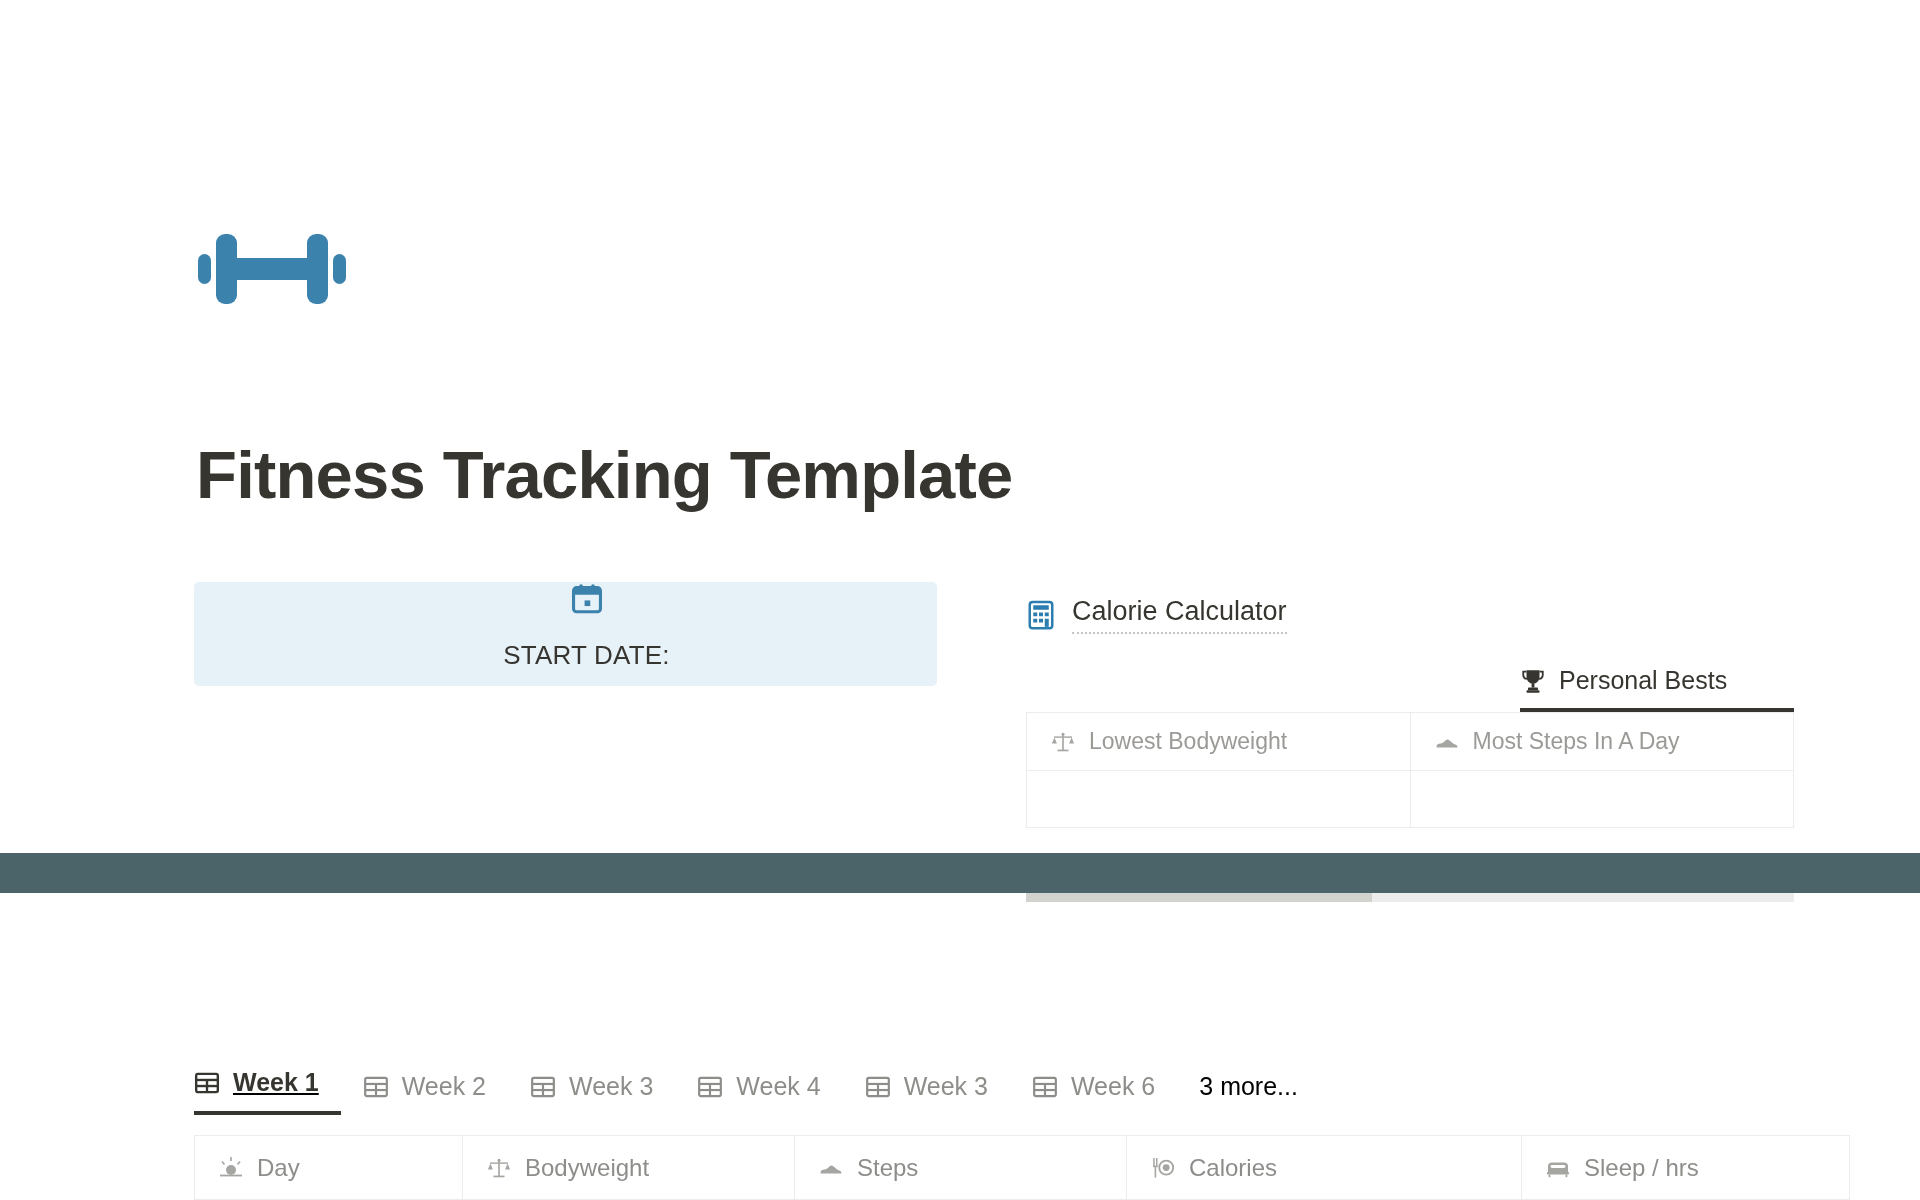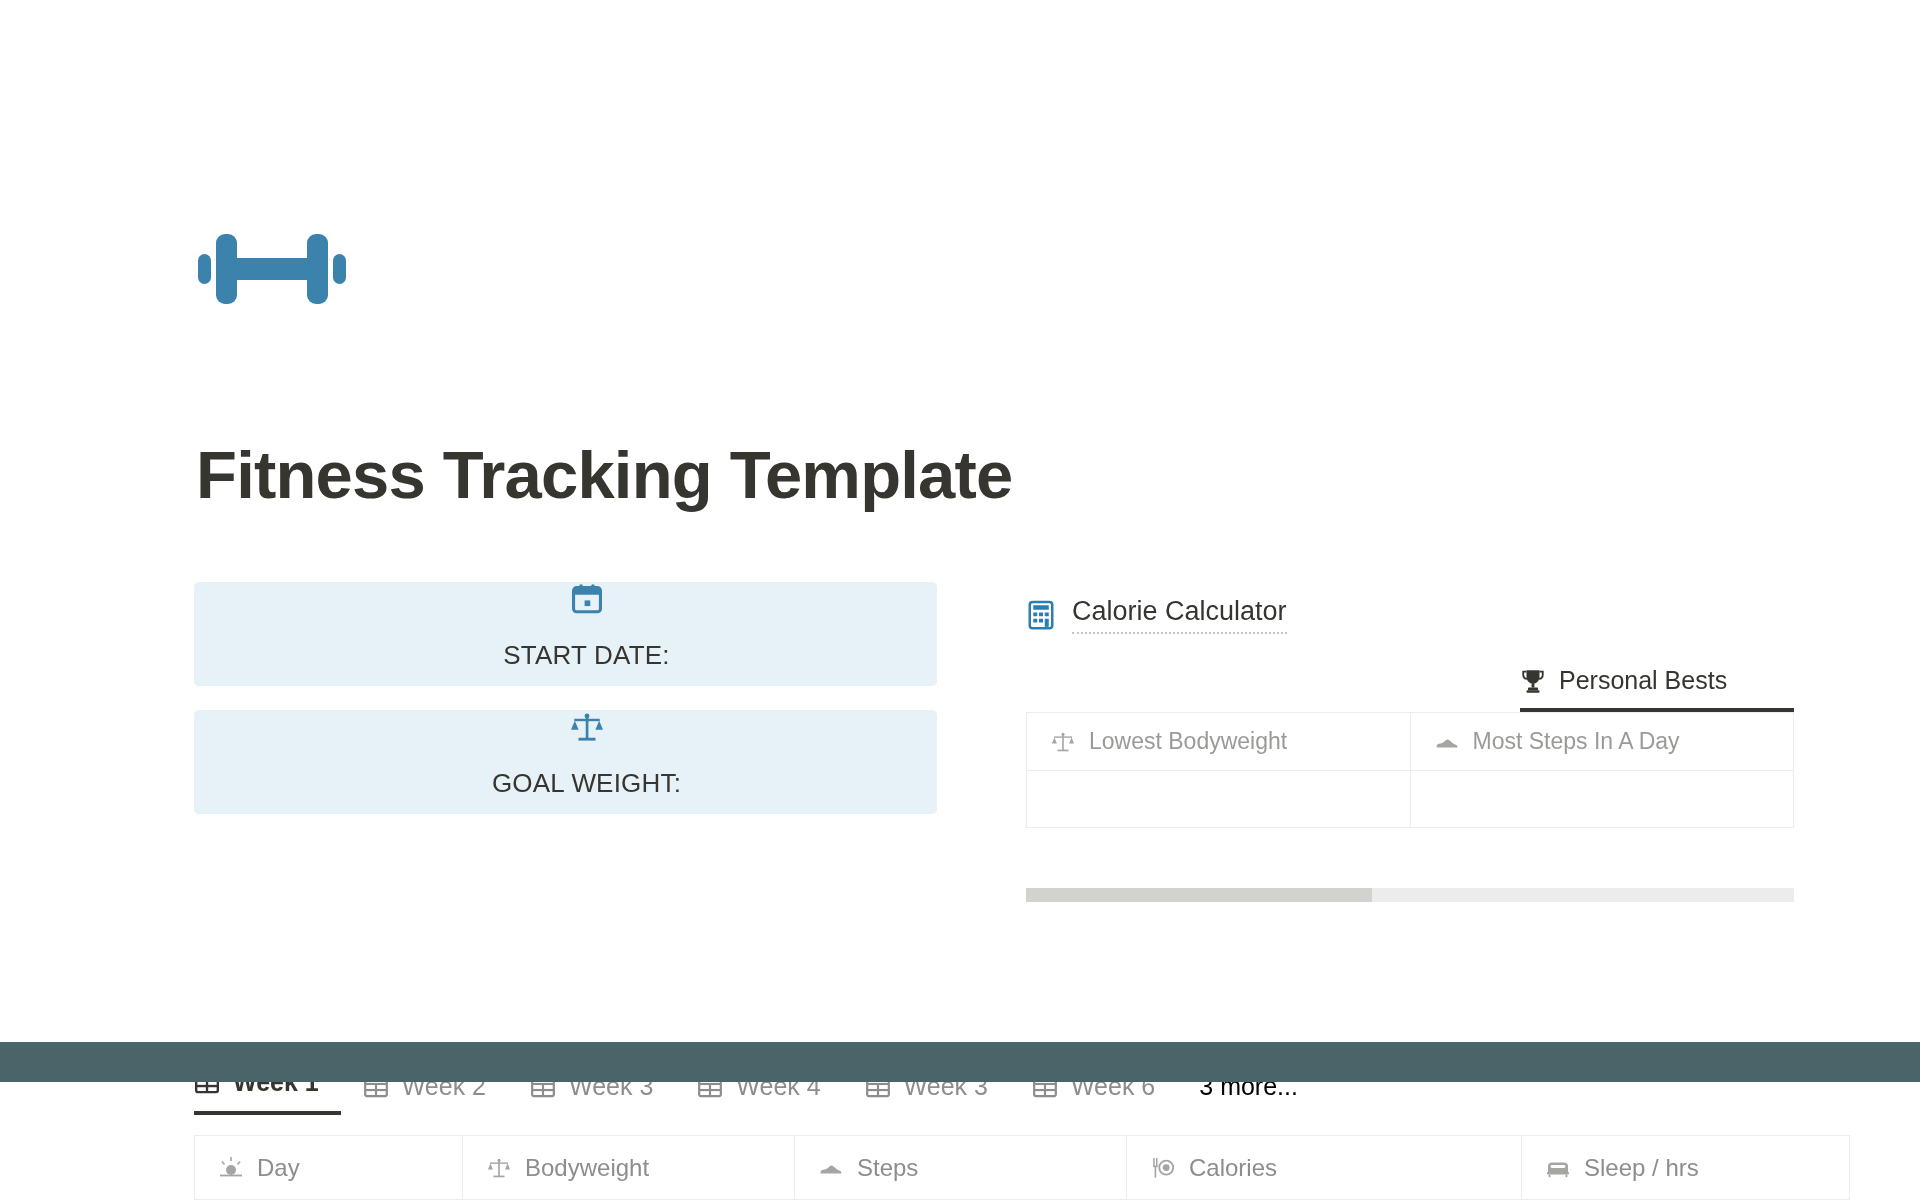--- a/index.html
+++ b/index.html
@@ -2,21 +2,21 @@
 <html><head>
 <meta charset="utf-8">
 <style>
   * { box-sizing: border-box; margin: 0; padding: 0; }
   html, body {
     width: 1920px; height: 1200px;
     background: #ffffff;
     font-family: "Liberation Sans", sans-serif;
     overflow: hidden;
   }
-  .page { position: relative; width: 1920px; height: 1082px; background: #fff; }
+  .page { position: relative; width: 1920px; height: 893px; background: #fff; }
 
   
   .hero-icon { position: absolute; left: 198px; top: 224px; width: 148px; height: 90px; }
 
   
   .page-title {
     position: absolute; left: 196px; top: 438px;
     font-size: 67px; font-weight: 700; color: #37352f;
     letter-spacing: -0.8px; line-height: 1.1; white-space: nowrap;
   }
@@ -81,21 +81,21 @@
     display: flex; align-items: flex-end; gap: 0;
   }
   .week-tab {
     display: flex; align-items: center; gap: 13px;
     padding: 0 22px 14px 22px; white-space: nowrap;
   }
   .week-tab:first-child { padding-left: 0; padding-right: 22px; }
   .week-tab .ico { width: 26px; height: 26px; flex: 0 0 26px; }
   .week-tab .lbl { font-size: 25px; color: #8d8d8a; }
   .week-tab.active .lbl { color: #37352f; font-weight: 700; }
-  .week-tab.active { border-bottom: 4px solid #37352f; }
+  .week-tab.active { border-bottom: 4px solid #37352f; text-decoration: underline; }
   .week-more { padding: 0 22px 14px 22px; font-size: 25px; color: #000000; white-space: nowrap; }
 
   
   .week-table {
     position: absolute; left: 194px; top: 1135px; width: 1655px;
     border-collapse: collapse; table-layout: fixed;
   }
   .week-table th {
     border: 1px solid #ececeb; height: 64px; font-weight: 400;
     text-align: left; padding-left: 24px; vertical-align: middle;
@@ -132,31 +132,20 @@
         <rect x="2.5" y="4" width="19" height="17" rx="2.2" fill="none" stroke="#3b82ac" stroke-width="2.2"></rect>
         <rect x="2.5" y="4" width="19" height="5" fill="#3b82ac"></rect>
         <rect x="6.5" y="1.5" width="2.6" height="5" rx="1.3" fill="#3b82ac"></rect>
         <rect x="14.9" y="1.5" width="2.6" height="5" rx="1.3" fill="#3b82ac"></rect>
         <rect x="10.3" y="13" width="4" height="4" fill="#3b82ac"></rect>
       </svg>
       <span class="callout-label">START DATE:</span>
     </div>
 
 
-    <div class="callout">
-      <svg class="callout-icon" viewBox="0 0 24 24">
-        <rect x="11.1" y="3" width="1.9" height="17" fill="#3b82ac"></rect>
-        <rect x="6" y="19.6" width="12" height="2" fill="#3b82ac"></rect>
-        <rect x="3" y="6.2" width="18" height="1.7" fill="#3b82ac"></rect>
-        <path d="M3.4 7.5 L0.7 14 L6.1 14 Z" fill="#3b82ac"></path>
-        <path d="M20.6 7.5 L17.9 14 L23.3 14 Z" fill="#3b82ac"></path>
-        <circle cx="12" cy="4.2" r="1.7" fill="#3b82ac"></circle>
-      </svg>
-      <span class="callout-label">GOAL WEIGHT:</span>
-    </div>
   </div>
 
   <div class="right-col">
 
     <div class="link-row">
       <svg class="ico" viewBox="0 0 24 24">
         <rect x="3" y="1.5" width="18" height="21" rx="2.2" fill="none" stroke="#2d7eb0" stroke-width="2"></rect>
         <rect x="5.8" y="4.2" width="12.4" height="3.6" fill="#2d7eb0"></rect>
         <rect x="5.8" y="10" width="3.2" height="3" fill="#2d7eb0"></rect>
         <rect x="10.4" y="10" width="3.2" height="3" fill="#2d7eb0"></rect>

